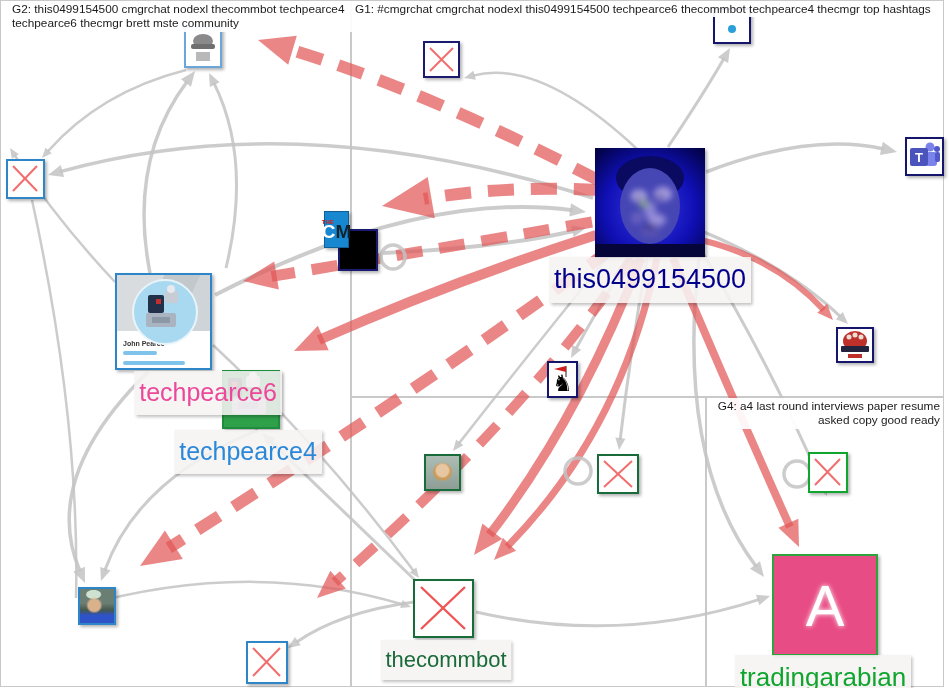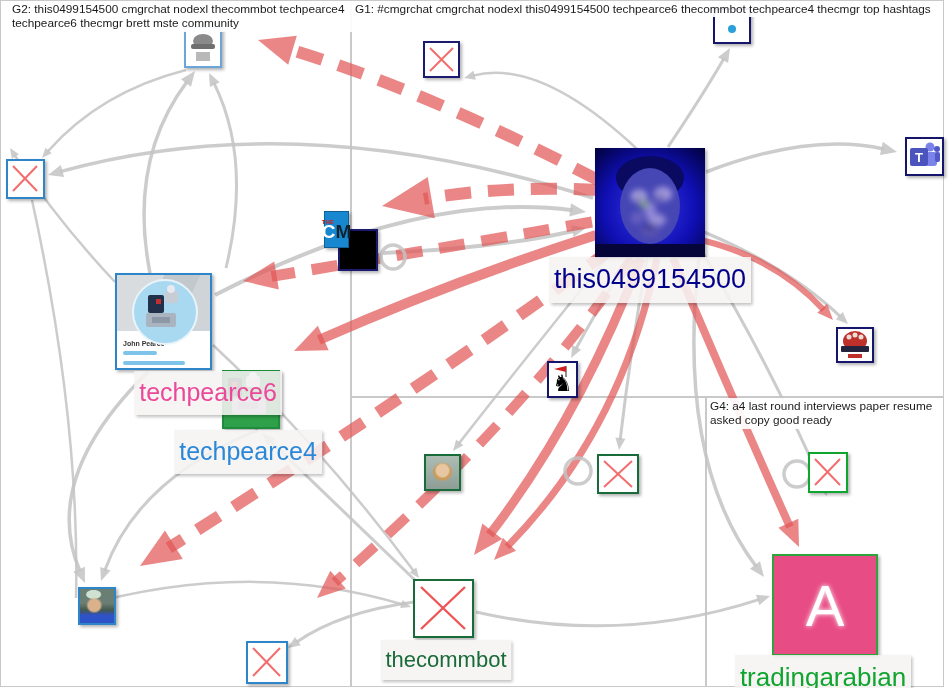--- a/index.html
+++ b/index.html
@@ -50,21 +50,21 @@
   
   #lbl-center{left:650px;top:257px;font-size:27px;color:#00008b;}
   #lbl-tp6{left:164px;top:371px;font-size:25px;color:#ec4899;margin-left:44px;}
   #lbl-tp4{left:248px;top:430px;font-size:25px;color:#2b88d8;text-align:center;}
   #lbl-commbot{left:446px;top:640px;font-size:22px;color:#1a6b3a;}
   #lbl-trading{left:823px;top:655px;font-size:26px;color:#0fa52f;}
   
   #glbl-g2{left:9px;top:1px;width:340px;}
   #glbl-g1{left:352px;top:1px;white-space:nowrap;}
   #glbl-g3{left:352px;top:398px;width:298px;}
-  #glbl-g4{left:707px;top:398px;width:230px;}
+  #glbl-g4{left:707px;top:398px;width:230px;text-align:right;}
   
   .cm-the{color:#d02020;font-size:6px;font-weight:bold;display:block;line-height:5px;}
   .cm-c{color:#fff;font-weight:bold;font-size:19px;}
   .cm-m{color:#10222e;font-weight:bold;font-size:19px;}
   
   .tp6-photo{height:56px;background:linear-gradient(115deg,#d8dcdf 0 40%,#c2c8cc 40% 70%,#cfd4d8 70%);position:relative;}
   .tp6-circle{position:absolute;left:15px;top:4px;width:62px;height:62px;border-radius:50%;
               background:#a8d9f0;border:2px solid #e8f4fa;overflow:hidden;}
   .tp6-body{padding:9px 6px 0 6px;}
   .tp6-name{font-size:7px;font-weight:bold;color:#333;line-height:8px;}

